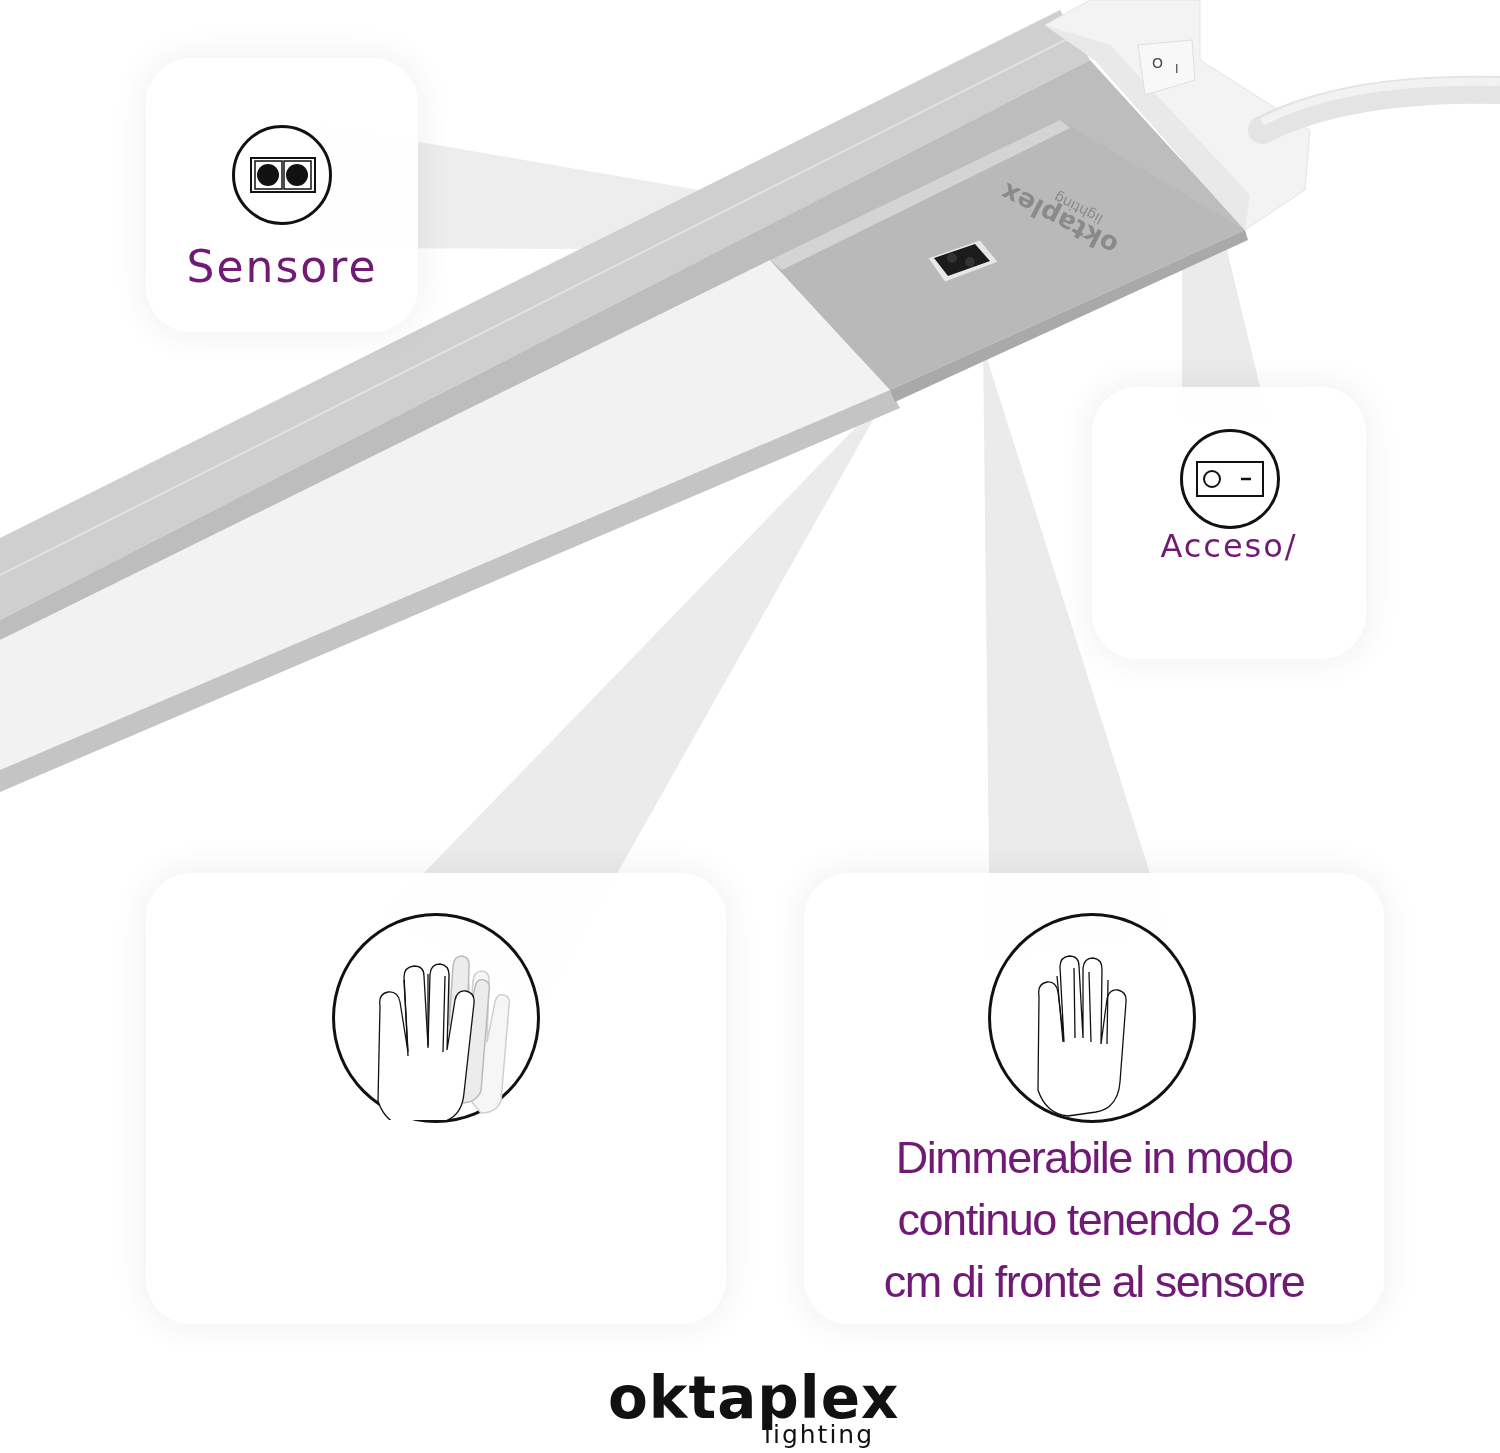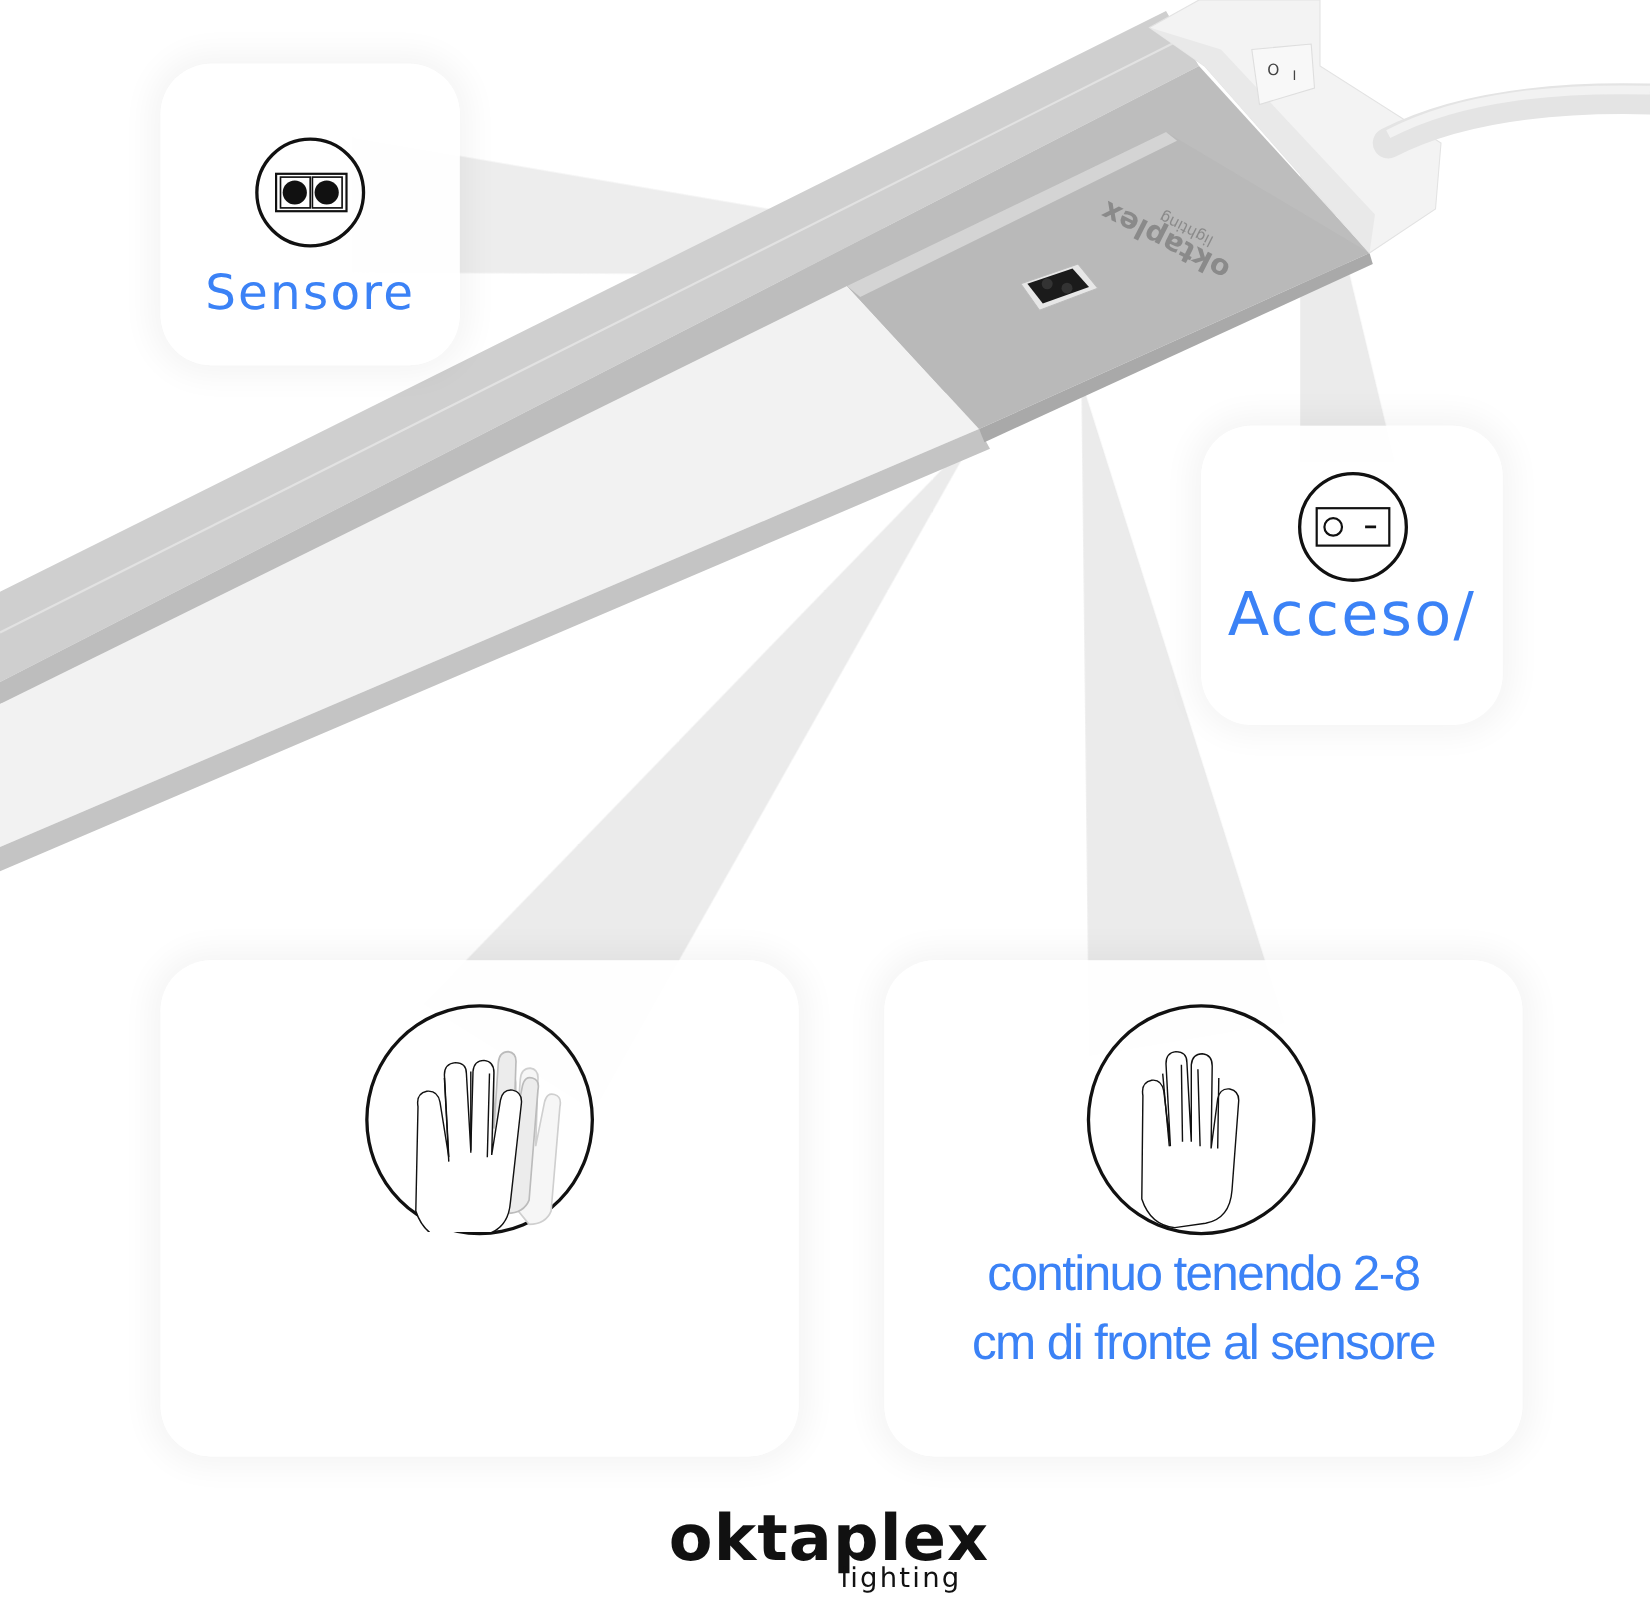--- a/index.html
+++ b/index.html
@@ -11,32 +11,32 @@
   .card {
     position: absolute; background: rgba(255,255,255,0.92);
     border-radius: 46px;
     box-shadow: 0 0 28px 10px rgba(0,0,0,0.045);
   }
   .card .icon-circle {
     position: absolute; border: 3px solid #111; border-radius: 50%;
     box-sizing: border-box; background: transparent;
   }
   .card .label {
-    position: absolute; left: 0; right: 0; text-align: center; color: #3b82f6;
+    position: absolute; left: 0; right: 0; text-align: center; color: #701a75;
   }
 
   
   #card-sensor { left: 146px; top: 58px; width: 272px; height: 274px; }
   #card-sensor .icon-circle { left: 86px; top: 67px; width: 100px; height: 100px; }
   #card-sensor .label { top: 183px; font-size: 44px; letter-spacing: 2px; }
 
   
   #card-switch { left: 1092px; top: 387px; width: 274px; height: 272px; }
   #card-switch .icon-circle { left: 88px; top: 42px; width: 100px; height: 100px; }
-  #card-switch .label { top: 140px; font-size: 55px; line-height: 62px; letter-spacing: 2px; }
+  #card-switch .label { top: 128px; font-size: 32px; line-height: 62px; letter-spacing: 2px; }
 
   
   #card-wave { left: 146px; top: 873px; width: 580px; height: 451px; }
   #card-hold { left: 804px; top: 873px; width: 580px; height: 451px; }
   .card.big .icon-circle { width: 208px; height: 210px; top: 40px; left: 186px; border-width: 3px; }
   #card-hold .icon-circle { left: 184px; }
   .card.big .label { top: 255px; font-size: 45px; line-height: 62px; letter-spacing: -1.5px;
                      font-family: "Liberation Sans", "DejaVu Sans", sans-serif; }
   #card-hold .label { top: 254px; }
 
@@ -150,20 +150,21 @@
   <div class="card big" id="card-hold">
     <div class="icon-circle">
       <svg width="202" height="204" viewBox="0 0 202 204" style="position:absolute;left:0;top:0">
         <g fill="#ffffff" stroke="#111" stroke-width="1.3">
           <path d="M48,80 q-2,-12 8,-14 q9,-1 11,10 l6,50 l-4,-75 q0,-10 9,-11 q10,0 10,10 l4,72 l0,-70 q1,-10 10,-10 q9,1 9,11 l-1,75 l6,-45 q2,-10 11,-9 q9,2 8,12 l-6,80 q-2,26 -24,30 l-28,4 q-22,-2 -30,-26 z"></path>
           <path d="M72,126 L66,60 M84,122 L83,52 M100,126 L98,56 M116,128 L117,64" fill="none"></path>
         </g>
       </svg>
     </div>
     <div class="label">
+      <div>Dimmerabile in modo</div>
       <div>continuo tenendo 2-8</div>
       <div>cm di fronte al sensore</div>
     </div>
   </div>
 
   <div class="logo">
     <div class="word">oktaplex</div>
     <div class="sub">lighting</div>
   </div>
 </div>

